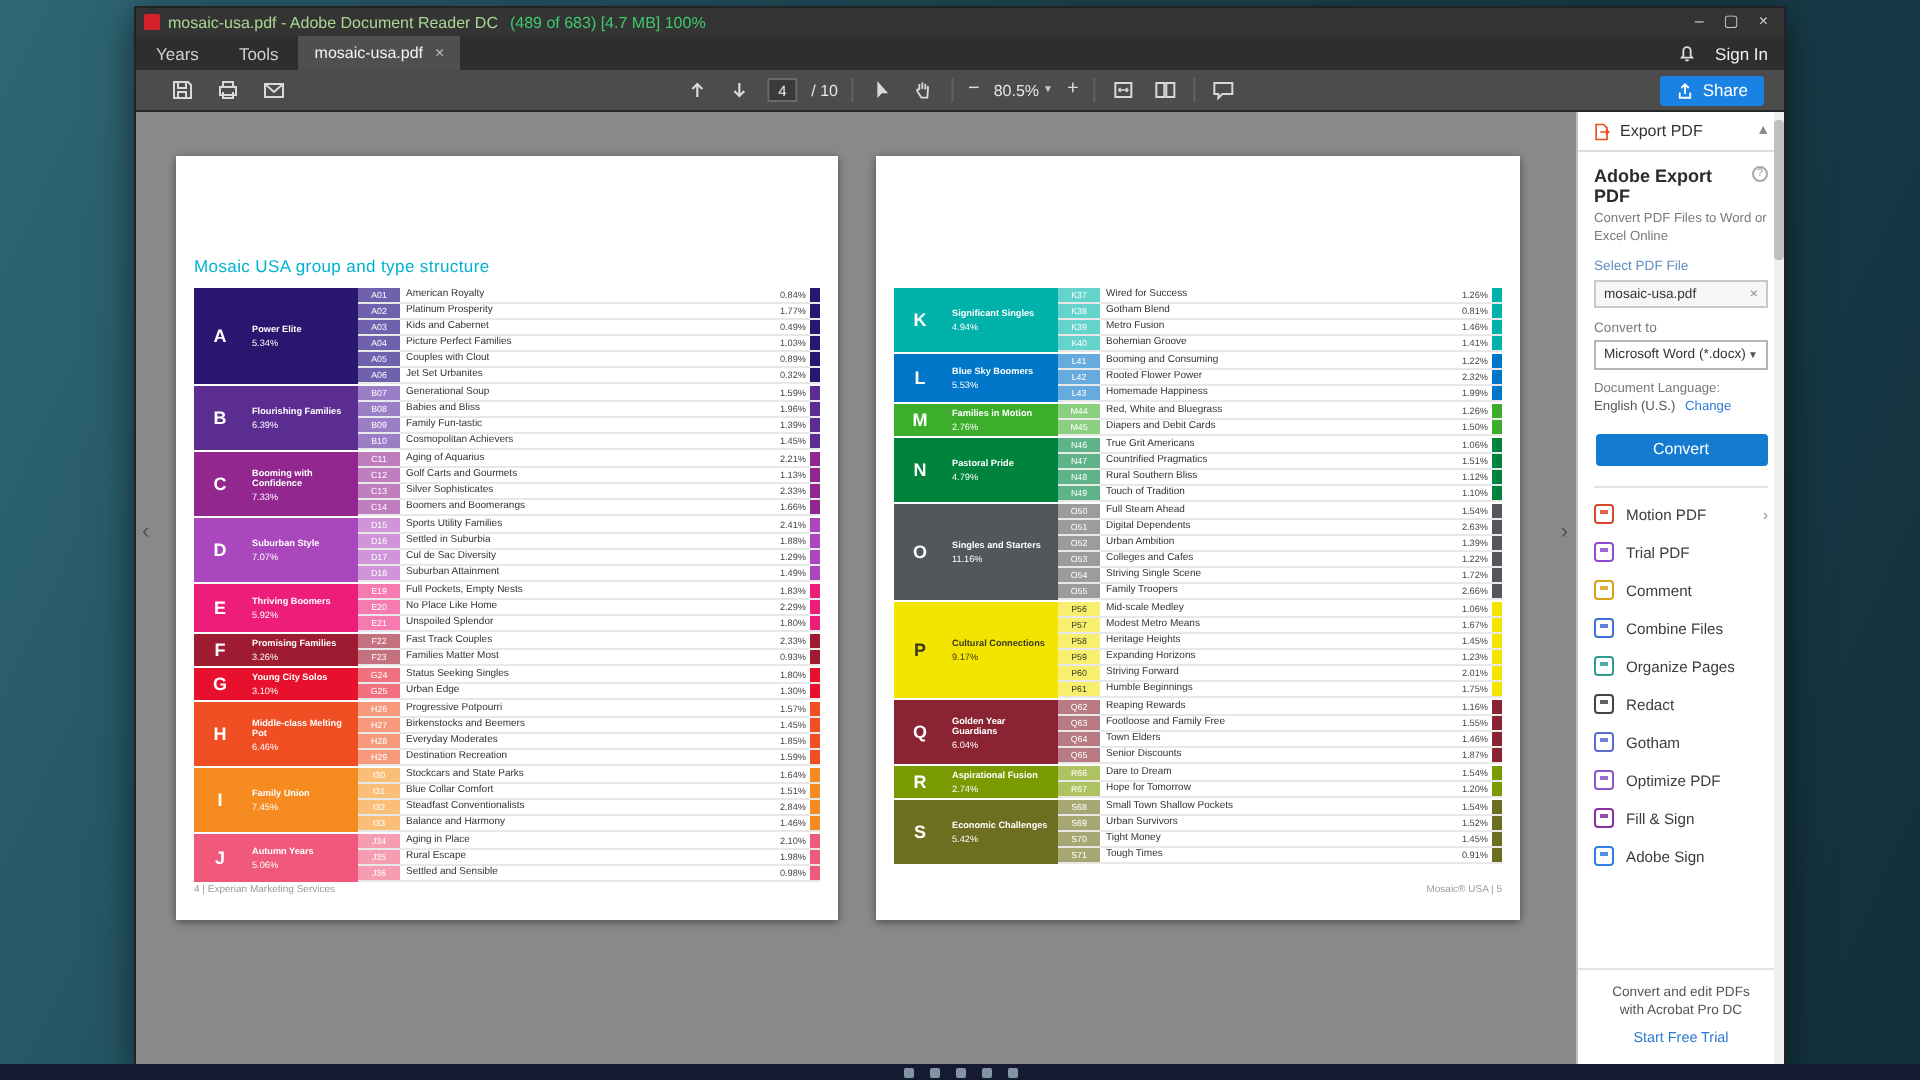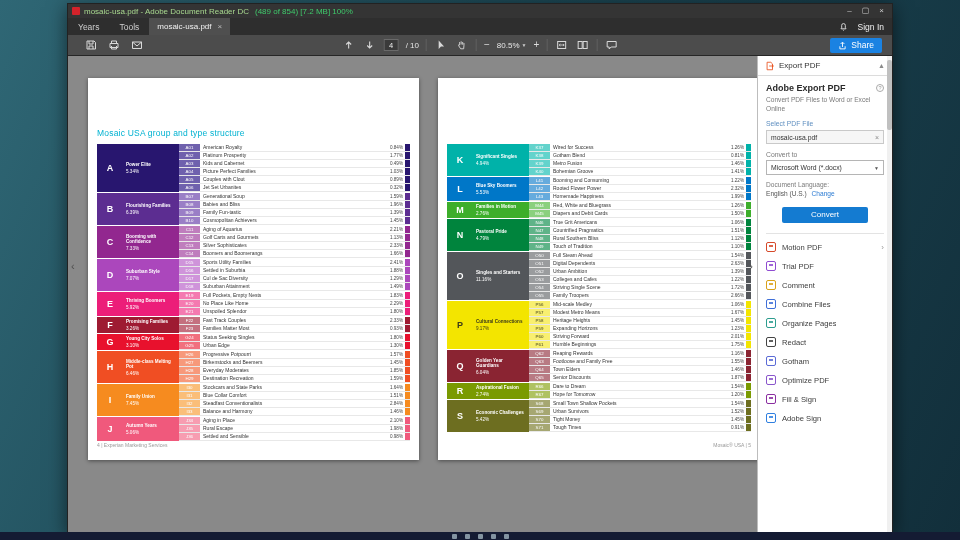--- a/index.html
+++ b/index.html
@@ -54,26 +54,26 @@
   .t-name{flex:1;font-size:5px;line-height:7px;color:#333333;padding-left:3px;white-space:nowrap;overflow:hidden;min-width:0}
   .t-pct{width:25px;flex:0 0 auto;font-size:4.6px;line-height:7px;color:#444444;text-align:right;padding-right:2px}
   .t-strip{width:5px;flex:0 0 auto}
   .page-footer{position:absolute;bottom:12px;font-size:5px;color:#999999}
   .footer-l{left:9px}
   .footer-r{right:9px}
   .nav-arrow{position:absolute;top:205px;font-size:11px;color:#4f4f4f;line-height:11px}
   .nav-left{left:3px}
   .nav-right{right:4px}
   
-  .sidebar{width:135px;flex:0 0 auto;background:#ffffff;border-left:1px solid #bdbdbd;position:relative;display:flex;flex-direction:column;overflow:hidden}
+  .sidebar{width:104px;flex:0 0 auto;background:#ffffff;border-left:1px solid #bdbdbd;position:relative;display:flex;flex-direction:column;overflow:hidden}
   .panel-head{height:20px;display:flex;align-items:center;gap:4px;padding:0 7px;border-bottom:1px solid #dcdcdc;flex:0 0 auto}
   .panel-title{font-size:8px;color:#333333}
   .panel-collapse{margin-left:auto;font-size:7px;color:#8a8a8a}
   .export-section{padding:7px 8px 4px 8px;flex:0 0 auto}
-  .export-heading-row{display:flex;align-items:center}
+  .export-heading-row{display:flex;}
   .export-heading{font-size:9px;font-weight:bold;color:#2b2b2b}
   .help-circle{margin-left:auto;width:8px;height:8px;border:1px solid #aaaaaa;border-radius:50%;font-size:5.5px;color:#999999;display:flex;align-items:center;justify-content:center}
   .export-desc{font-size:6.6px;color:#7a7a7a;line-height:1.3;margin-top:3px}
   .select-label{font-size:6.8px;color:#5f8fc0;margin-top:7px}
   .file-pill{margin-top:3px;height:14px;border:1px solid #c9c9c9;background:#f6f6f6;display:flex;align-items:center;padding:0 4px;font-size:6.8px;color:#333333}
   .file-x{margin-left:auto;color:#8a8a8a;font-size:7px}
   .convert-label{font-size:6.8px;color:#7a7a7a;margin-top:7px}
   .format-select{margin-top:2px;height:15px;border:1px solid #b5b5b5;background:#ffffff;display:flex;align-items:center;padding:0 4px;font-size:6.8px;color:#333333}
   .sel-caret{margin-left:auto;font-size:5px;color:#555555}
   .lang-row{font-size:6.6px;color:#7a7a7a;margin-top:6px;line-height:1.35}
@@ -100,21 +100,21 @@
 </head>
 <body>
 
 <div class="desktop">
 
   <div class="window">
 
     <div class="titlebar">
       <span class="app-icon"></span>
       <span class="title-text">mosaic-usa.pdf - Adobe Document Reader DC</span>
-      <span class="title-meta">(489 of 854) [7.2 MB] 100%</span>
+      <span class="title-meta">(489 of 683) [4.7 MB] 100%</span>
       <span class="win-controls">
         <span>–</span>
         <span>▢</span>
         <span>×</span>
       </span>
     </div>
 
 
     <div class="tabbar">
       <span class="tab">Years</span>
@@ -905,20 +905,27 @@
             <div class="tool-item">
               <div class="tool-icon" style="color: rgb(138, 46, 160);"></div>
               <span class="tool-label">Fill &amp; Sign</span>
             </div>
             <div class="tool-item">
               <div class="tool-icon" style="color: rgb(47, 127, 224);"></div>
               <span class="tool-label">Adobe Sign</span>
             </div>
           </div>
 
+        <div class="promo">
+          <div class="promo-text">
+            <span>Convert and edit PDFs</span><br>
+            <span>with Acrobat Pro DC</span>
+          </div>
+          <div class="promo-link">Start Free Trial</div>
+        </div>
 
         <div class="side-scrollbar">
           <div class="side-thumb"></div>
         </div>
       </div>
     </div>
 
   </div>
 
   <div class="taskbar">

